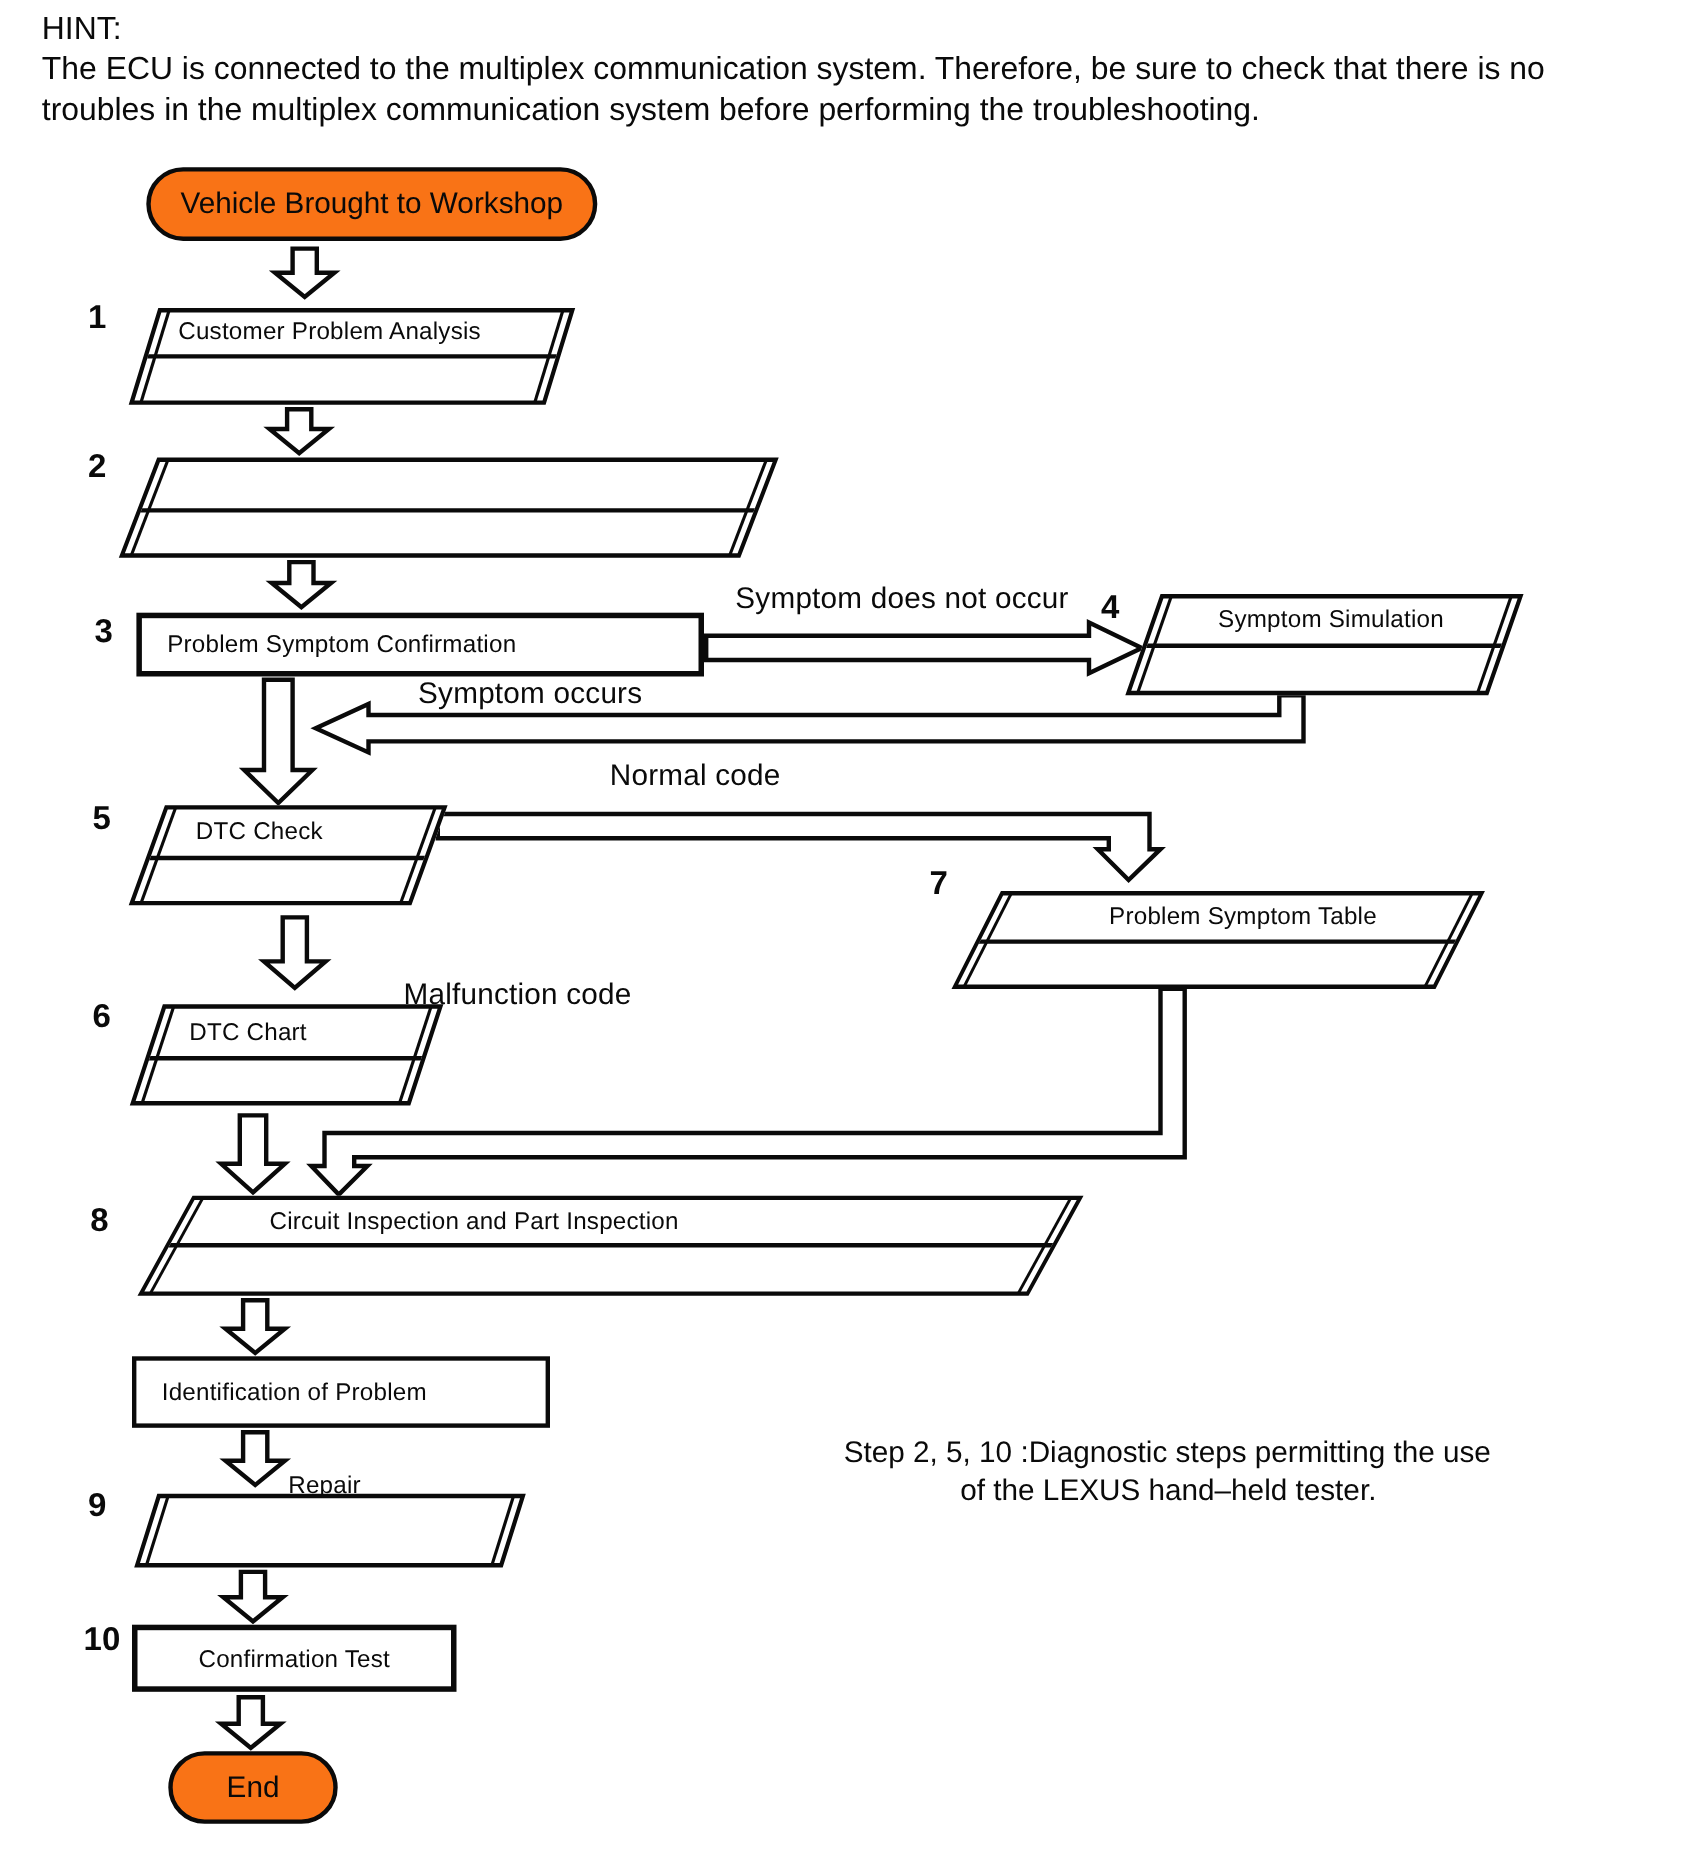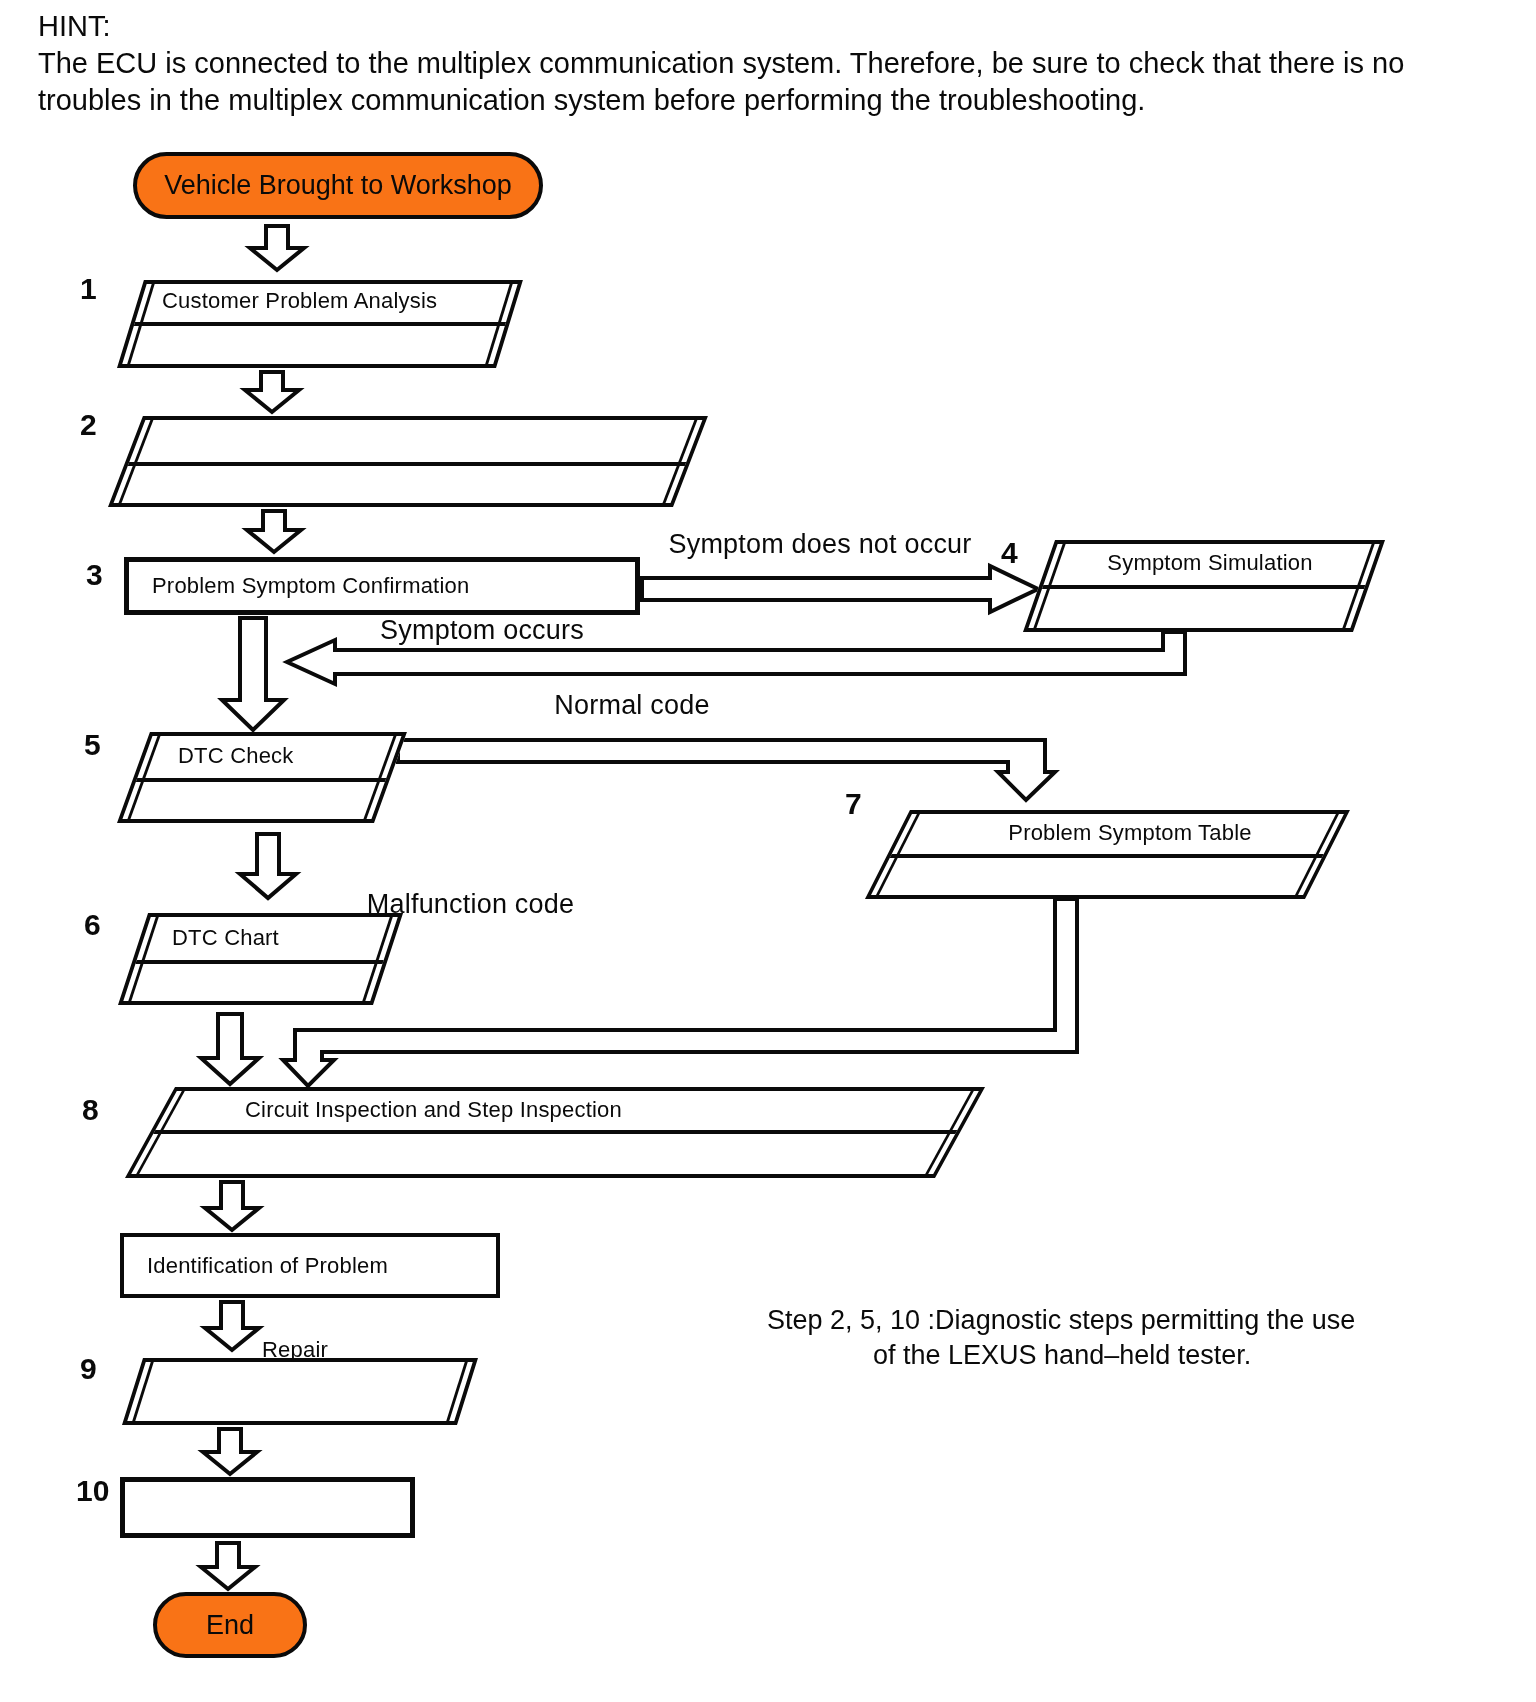--- a/index.html
+++ b/index.html
@@ -130,37 +130,38 @@
     <div class="divline" style="top:43px;"></div>
   </div>
   <div class="ptext" style="left:172px; top:917px; height:41px;">DTC Chart</div>
 
   <div class="stepnum" style="left:82px; top:1093px;">8</div>
   <div class="para" style="left:125px; top:1087px; width:810px; height:91px; transform:skewX(-28.8deg); transform-origin:0 100%;">
     <div class="stripeL"></div>
     <div class="stripeR"></div>
     <div class="divline" style="top:39px;"></div>
   </div>
-  <div class="ptext" style="left:245px; top:1091px; height:37px;">Circuit Inspection and Step Inspection</div>
+  <div class="ptext" style="left:245px; top:1091px; height:37px;">Circuit Inspection and Part Inspection</div>
 
   <div class="rect" style="left:120px; top:1233px; width:380px; height:65px;"></div>
   <div class="ptext" style="left:147px; top:1233px; height:65px;">Identification of Problem</div>
 
   <div class="noteblock">
     <div>Step 2, 5, 10 :Diagnostic steps permitting the use</div>
     <div class="note2">of the LEXUS hand–held tester.</div>
   </div>
 
   <div class="stepnum" style="left:80px; top:1352px;">9</div>
   <div class="para" style="left:122px; top:1358px; width:335px; height:67px; transform:skewX(-17.4deg); transform-origin:0 100%;">
     <div class="stripeL"></div>
     <div class="stripeR"></div>
   </div>
   <div class="ptext center" style="left:145px; top:1318px; width:300px; height:63px;">Repair</div>
 
   <div class="stepnum" style="left:76px; top:1474px;">10</div>
   <div class="rect thick" style="left:120px; top:1477px; width:295px; height:61px;"></div>
+  <div class="ptext center" style="left:120px; top:1477px; width:295px; height:61px;">Confirmation Test</div>
 
   <div class="stadium" style="left:153px; top:1592px; width:154px; height:66px; border-radius:33px;">
     <span>End</span>
   </div>
 
 </div>
 
 </body></html>

